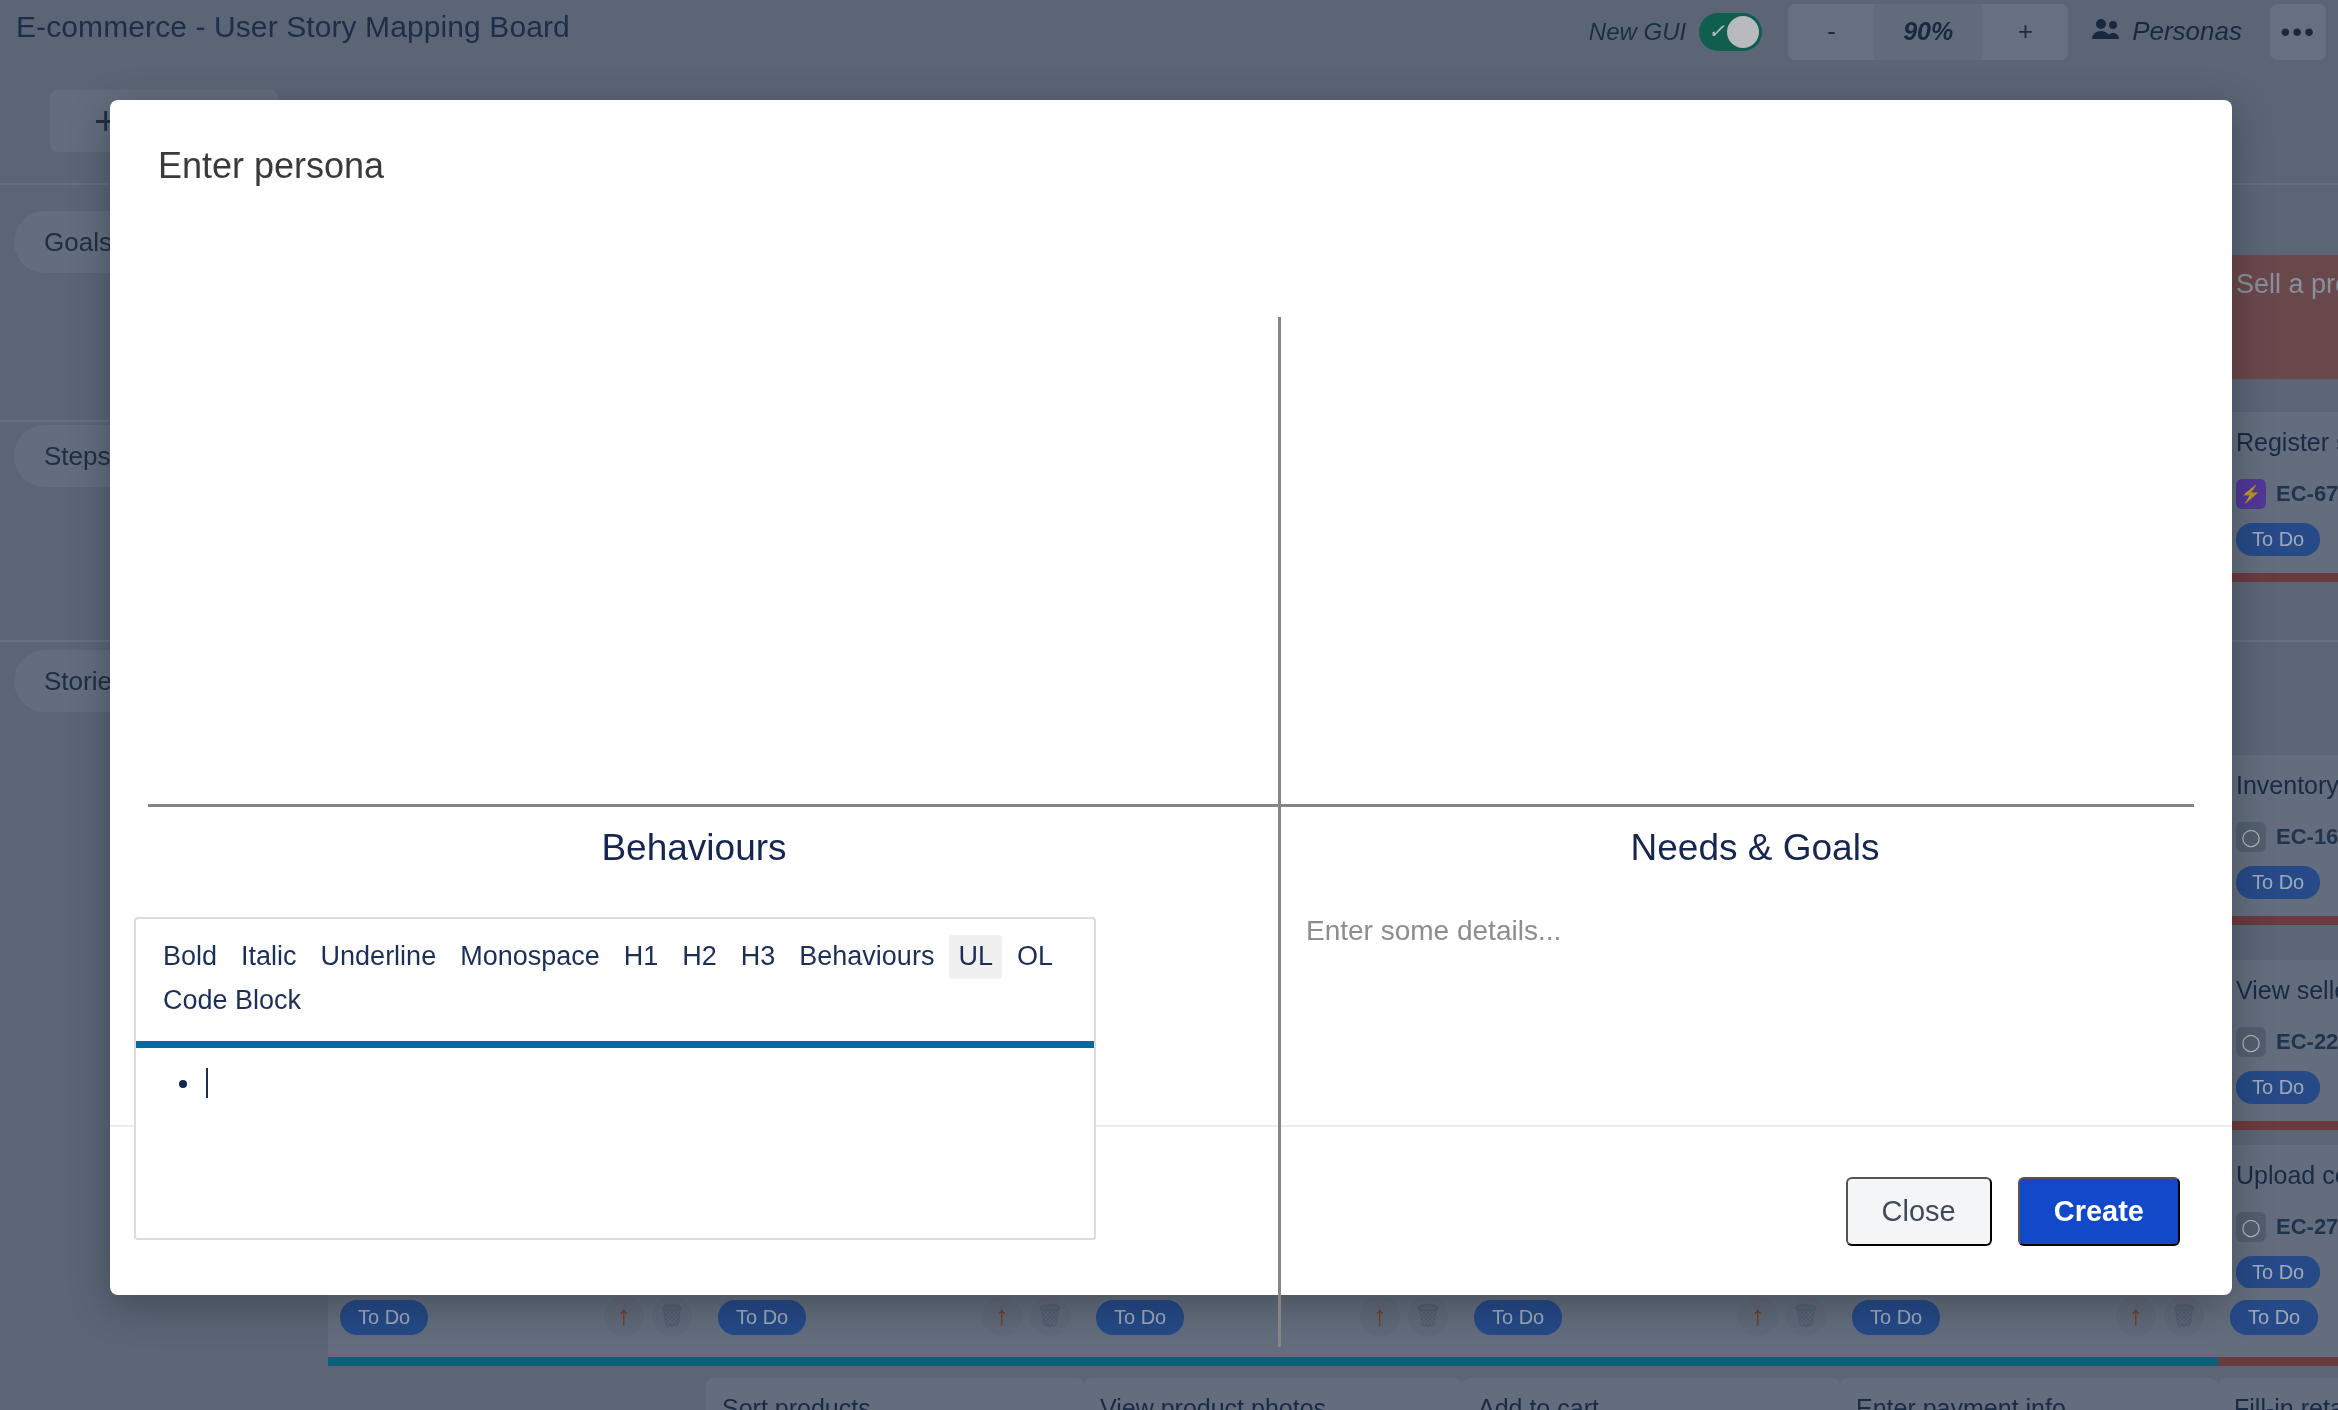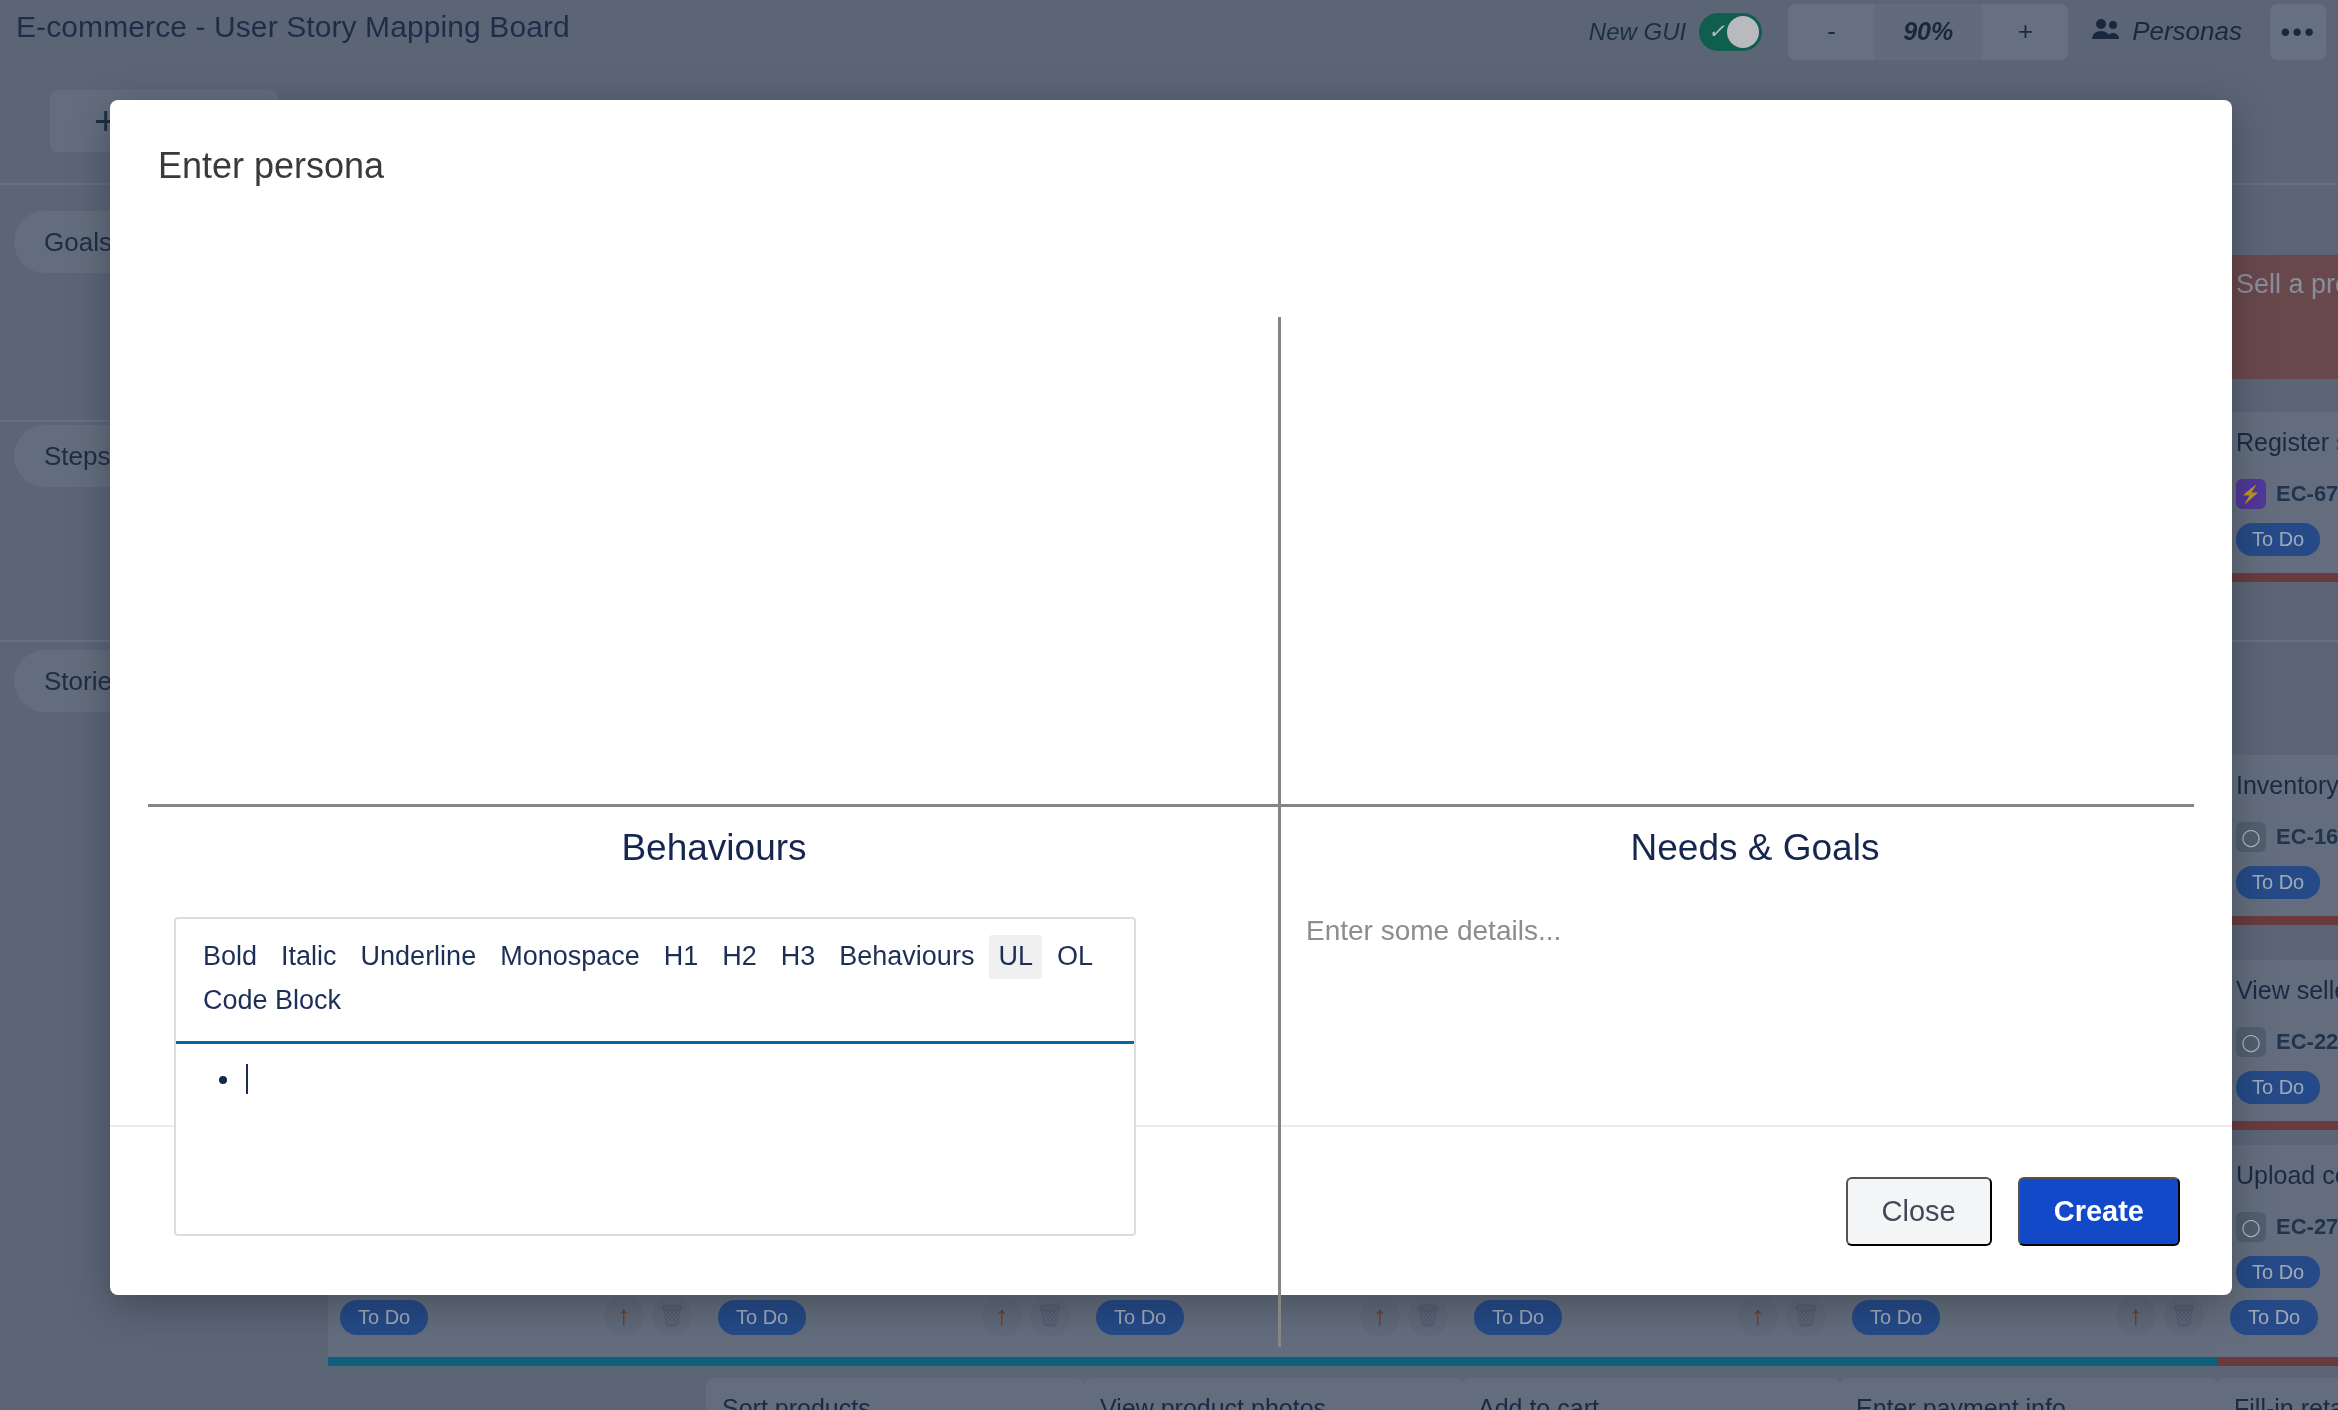--- a/index.html
+++ b/index.html
@@ -213,28 +213,28 @@
     padding: 0 40px;
   }
   .quad-title {
     text-align: center; font-size: 37px; color: #16274f; font-weight: normal; padding-top: 20px;
   }
   #demo-list { margin: 46px 0 0 56px; list-style: disc; color: #16274f; }
   #demo-list li { font-size: 27px; color: #16274f; line-height: 1.75; padding-left: 10px; }
 
   
   #q-behav {
-    position: absolute; left: 0; top: 620px; width: 1168px; bottom: 0; padding-left: 40px;
+    position: absolute; left: 0; top: 620px; width: 1168px; bottom: 0;
   }
   #rte {
     margin: 48px 0 0 24px; width: 962px;
     border: 2px solid #dcdcdc; border-radius: 4px; background: #fff;
   }
   #rte-toolbar {
-    padding: 16px 18px 18px 18px; border-bottom: 3px solid #0369a1;
+    padding: 16px 18px 18px 18px; border-bottom: 7px solid #0369a1;
     display: flex; flex-wrap: wrap; gap: 0px 0px; line-height: 1.55;
   }
   .rte-btn {
     font-size: 27px; color: #1c2f57; padding: 1px 9px; border-radius: 3px;
     margin-right: 6px; white-space: nowrap;
   }
   .rte-btn.active { background: #f0f0f0; }
   #rte-editor { height: 190px; padding: 20px 0 0 0; }
   #rte-editor ul { margin-left: 66px; }
   #rte-editor li { list-style: disc; color: #16274f; font-size: 27px; }

